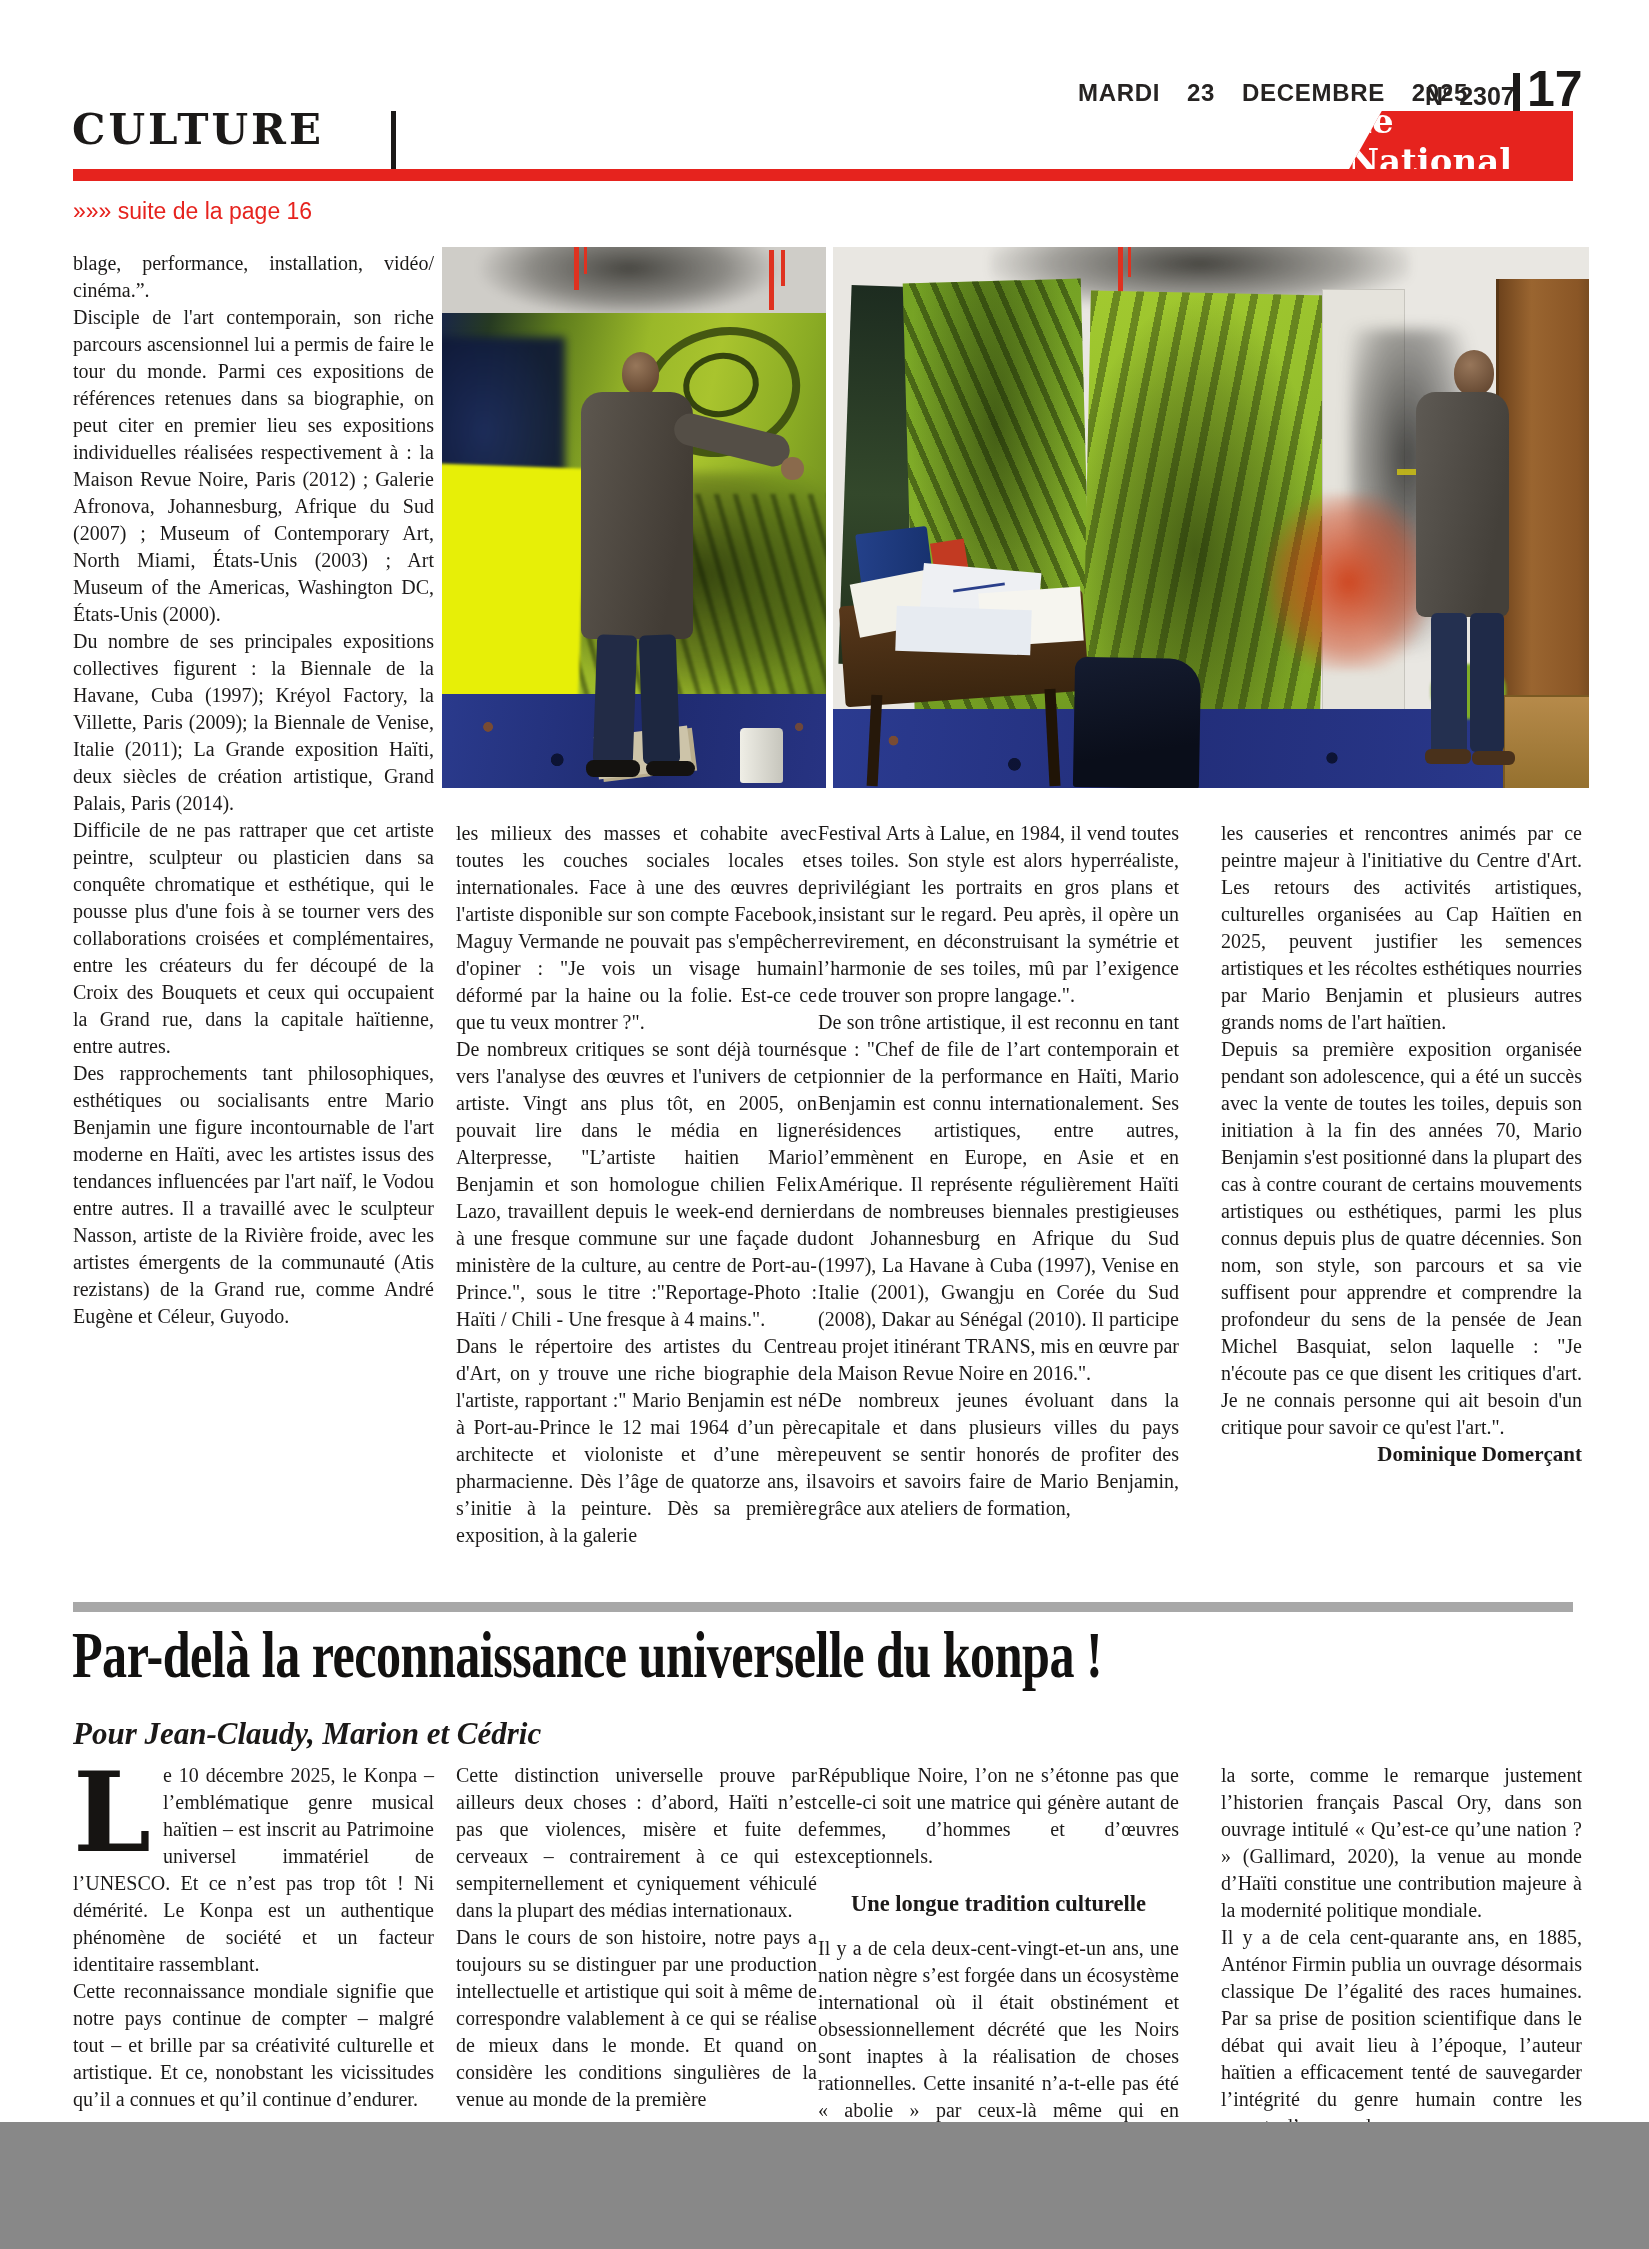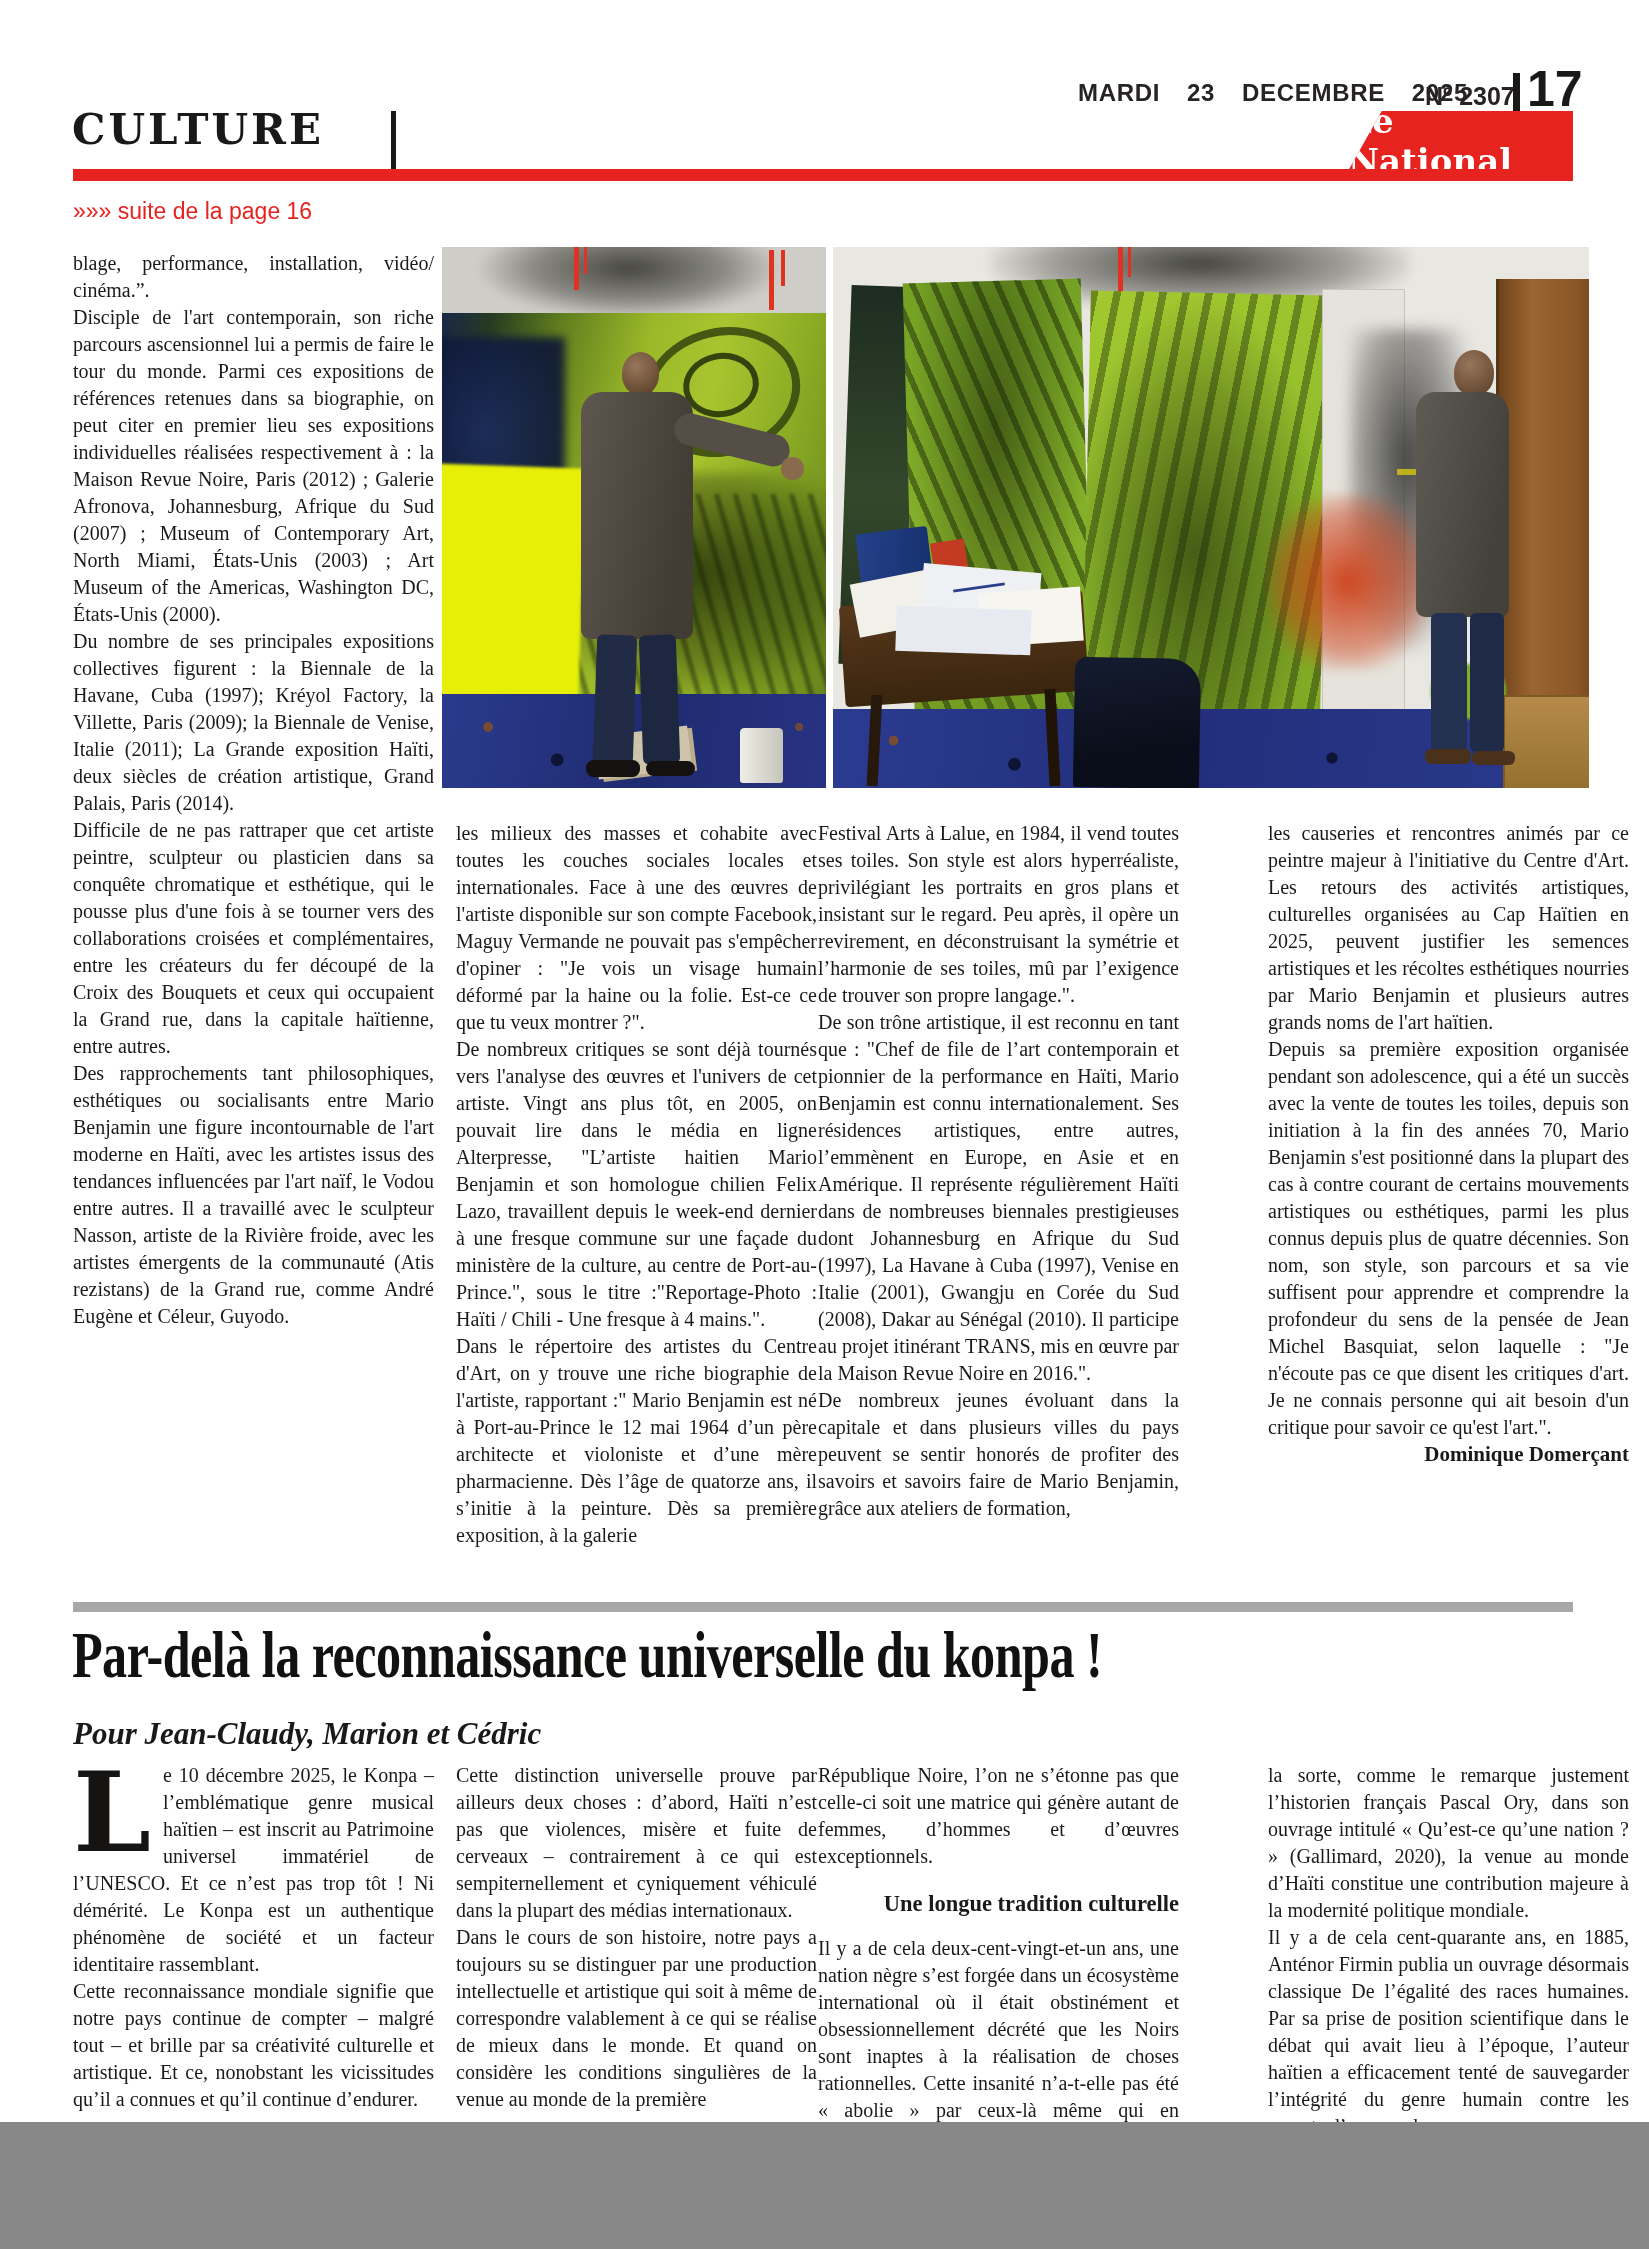--- a/index.html
+++ b/index.html
@@ -19,25 +19,25 @@
   .brand{left:1348px;top:111px;width:225px;height:60px;background:#e6231e;
          clip-path:polygon(15% 0,100% 0,100% 100%,0 100%);
          display:flex;align-items:center;justify-content:flex-end;padding-right:10.5px;box-sizing:border-box;}
   .brand span{font-family:"DejaVu Serif",serif;font-weight:bold;font-size:34px;color:#ffffff;}
   .red-rule{left:73px;top:169px;width:1500px;height:12px;background:#e6231e;}
   .suite-in{left:73px;top:198px;font-family:"Liberation Sans",sans-serif;font-size:23px;color:#e6231e;}
 
   
   .col{position:absolute;width:361px;font-size:20px;line-height:27px;text-align:justify;}
   .col p{margin:0;}
-  .c1{left:73px;}  .c2{left:456px;}  .c3{left:818px;}  .c4{left:1221px;margin-left:47px;}
+  .c1{left:73px;}  .c2{left:456px;}  .c3{left:818px;}  .c4{left:1221px;}
   .a1{top:250px;}  .a1b{top:820px;}
   .a2{top:1762px;}
   .byline{margin-top:36px;font-weight:bold;font-size:21px;text-align:right;}
-  .crosshead{font-weight:bold;font-size:22.5px;margin:19.5px 0 18px 0;text-align:right;}
+  .crosshead{font-weight:bold;font-size:22.5px;margin:19.5px 0 18px 0;text-align:center;}
   .dropcap{float:left;font-family:"DejaVu Serif",serif;font-weight:bold;font-size:111px;line-height:84px;
            padding:7.5px 12px 0 0;color:#161412;}
 
   
   .divider{left:73px;top:1602px;width:1500px;height:9.7px;background:#a8a8a8;}
   .headline{left:72px;top:1617px;font-family:"Liberation Serif",serif;font-weight:bold;font-size:66px;
             letter-spacing:-0.7px;white-space:nowrap;transform:scaleX(.76);transform-origin:left top;color:#121110;}
   .dedication{left:73px;top:1716px;font-family:"Liberation Serif",serif;font-weight:bold;font-style:italic;
               font-size:31px;color:#1b1918;}
   .suite-out{left:1221px;top:2160px;width:354px;text-align:right;font-family:"Liberation Sans",sans-serif;

